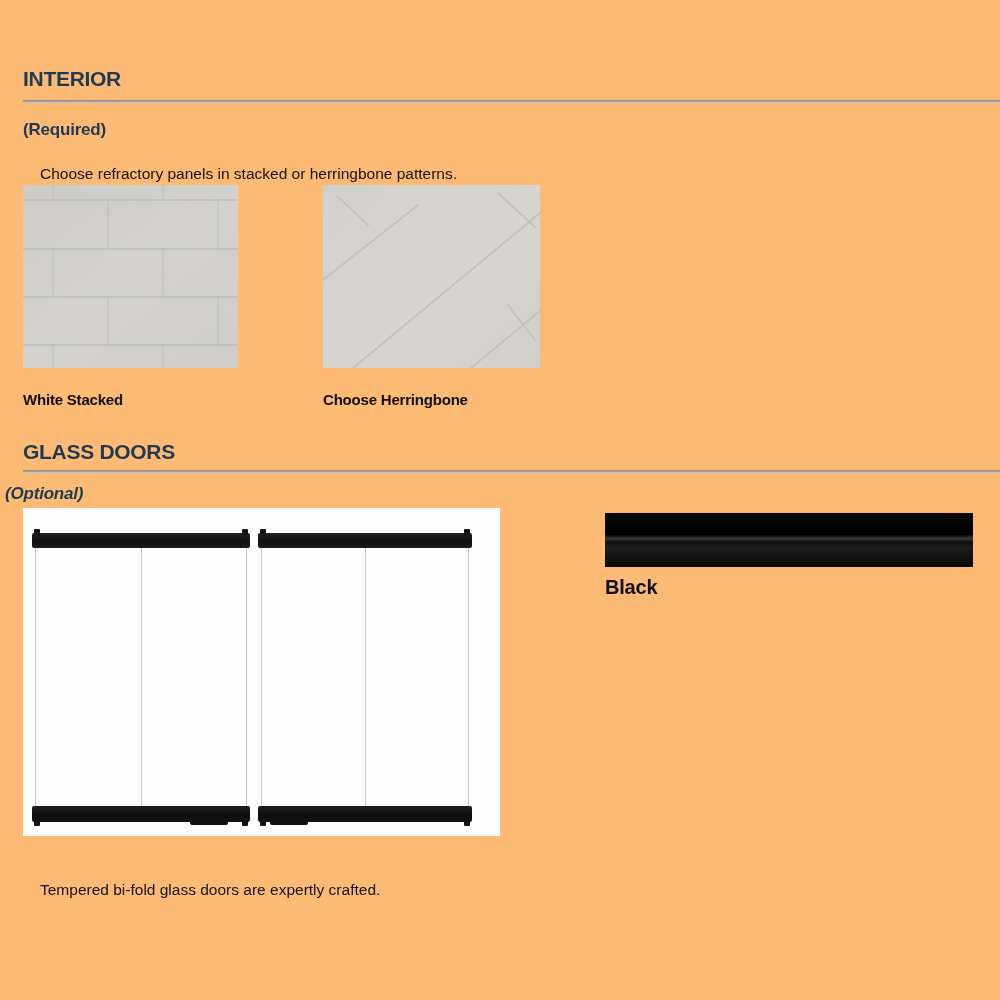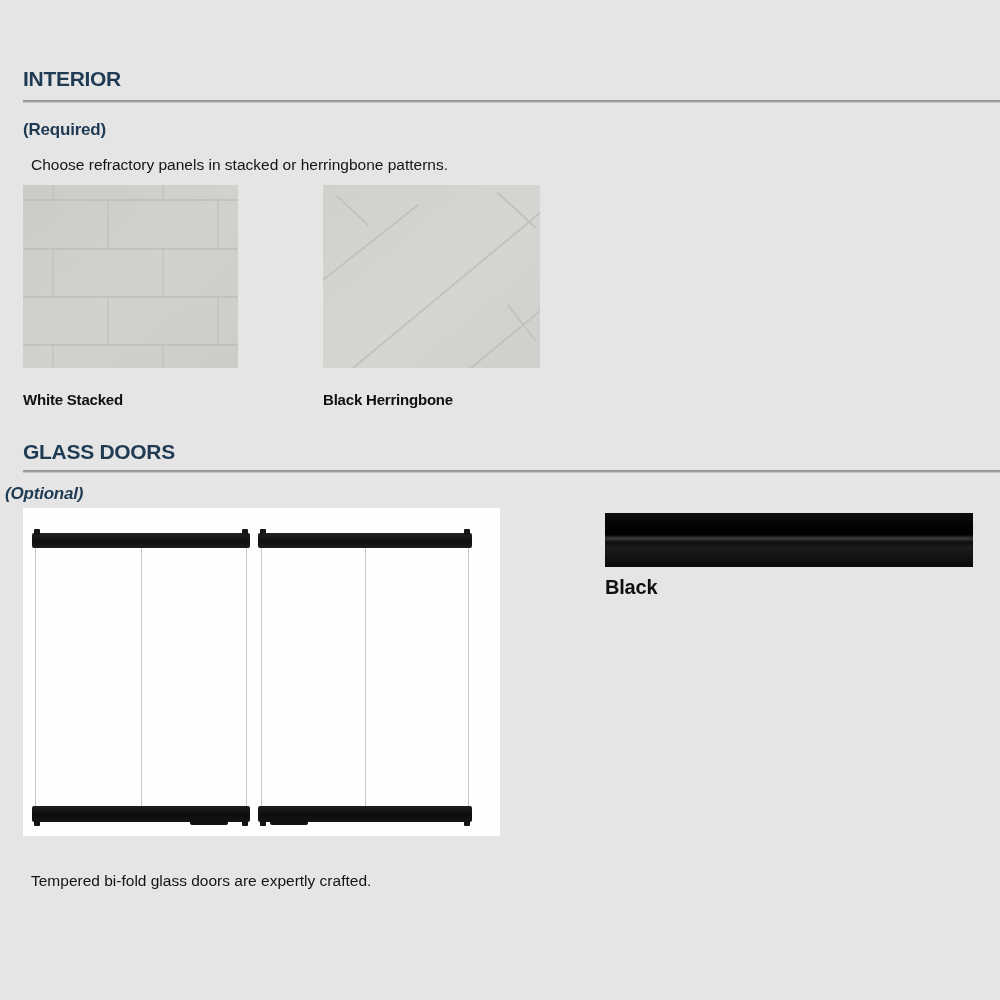--- a/index.html
+++ b/index.html
@@ -1,32 +1,32 @@
 <!DOCTYPE html>
 <html><head>
 <meta charset="utf-8">
 <style>
   html,body{margin:0;padding:0;background:#ffffff;}
   .page{
-    position:relative;width:1000px;height:1000px;background:#e5e5e5;
+    position:relative;width:1000px;height:1000px;background:#fdba74;
     font-family:"Liberation Sans",sans-serif;color:#111;overflow:hidden;
   }
   .abs{position:absolute;}
   .section-heading{
     margin:0;font-size:21px;font-weight:bold;letter-spacing:-0.3px;
     color:#1f3a53;
   }
   .rule{
     height:3px;background:linear-gradient(180deg,#8f8f8f 0%,#9b9b9b 45%,#d8d8d8 100%);
   }
   .req-heading{
     margin:0;font-size:17px;font-weight:bold;color:#1f3a53;letter-spacing:-0.2px;
   }
   .body-text{
-    margin:8px;font-size:15.5px;color:#141414;
+    margin:17px;font-size:15.5px;color:#141414;
   }
   .panel-figure{margin:0;}
   .panel-img{
     width:100%;height:183px;overflow:hidden;
   }
   .panel-caption{
     margin-top:23px;font-size:15px;font-weight:bold;color:#101010;letter-spacing:-0.2px;
   }
   
   .doors-photo{
@@ -126,21 +126,21 @@
           <g stroke="#c3c1bd" stroke-width="2" stroke-linecap="round" opacity="0.9">
             <line x1="0" y1="95" x2="95" y2="20"></line>
             <line x1="30" y1="183" x2="217" y2="28"></line>
             <line x1="148" y1="183" x2="217" y2="126"></line>
             <line x1="15" y1="12" x2="45" y2="40"></line>
             <line x1="175" y1="8" x2="212" y2="42"></line>
             <line x1="185" y1="120" x2="212" y2="155"></line>
           </g>
         </svg>
       </div>
-      <figcaption class="panel-caption">Black Herringbone</figcaption>
+      <figcaption class="panel-caption">Choose Herringbone</figcaption>
     </figure>
   </section>
 
   <section>
     <h2 class="section-heading abs" style="left:23px;top:440px;">GLASS DOORS</h2>
     <div class="rule abs" style="left:23px;top:470px;right:0;"></div>
     <h3 class="req-heading abs" style="left:5px;top:484px;font-style:italic;">(Optional)</h3>
 
     <div class="doors-photo abs">
 

